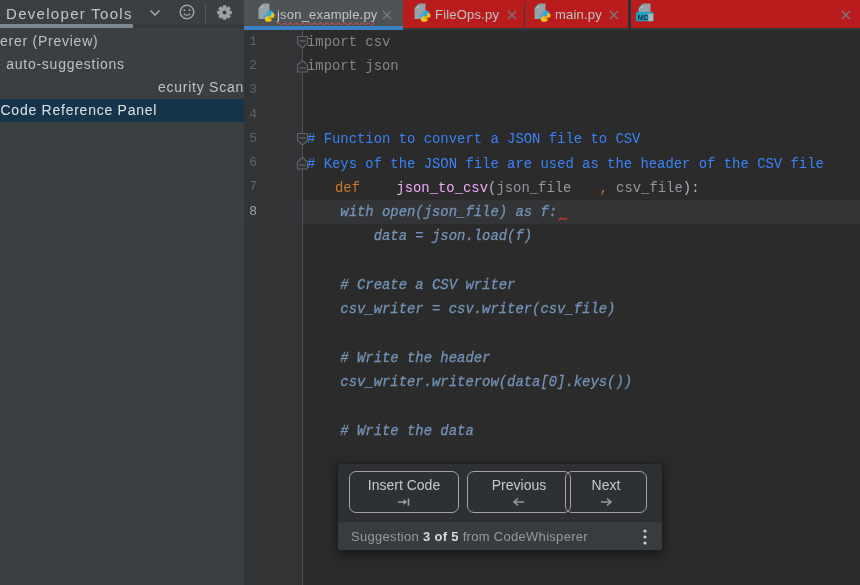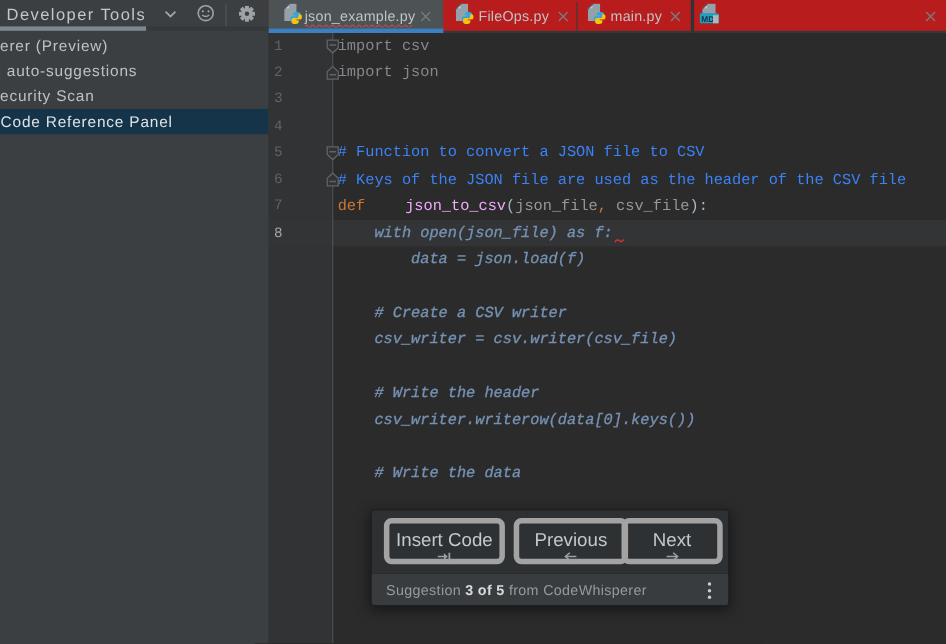--- a/index.html
+++ b/index.html
@@ -29,28 +29,28 @@
 
 
 #editor{left:244px;top:30px;width:616px;height:555px;background:#2b2b2b;}
 #gutter{left:0;top:0;width:58px;height:555px;background:#313335;}
 #gline{left:58px;top:0;width:1px;height:555px;background:#505456;}
 #caretrow{left:0;top:170.1px;width:616px;height:24.3px;background:#323436;}
 .lnum{width:13px;text-align:right;font-family:"Liberation Mono",monospace;font-size:13px;color:#606366;}
 .code{left:63px;white-space:pre;font-family:"Liberation Mono",monospace;font-size:13.9px;line-height:24.3px;color:#a9b7c6;}
 .gray{color:#85878a;}
 .com{color:#3b82f6;}
-.kw{color:#cc7832;}
+.kw{color:#cc7832;margin-left:28px;}
 .fn{color:#f0abfc;font-weight:normal;margin-left:28px;}
 .par{color:#94989d;}
 .ghost{color:#7591b4;font-style:italic;-webkit-text-stroke:0.3px #7591b4;}
 
 
 #popup{left:337px;top:463px;width:326px;height:88px;background:#2e3133;border:1px solid #1d1f20;border-radius:3px;box-shadow:0 3px 12px rgba(0,0,0,.5);}
-.pbtn{top:7px;height:42px;border:5px solid #a3a3a3;border-radius:7px;color:#c3c9cc;font-size:17px;text-align:center;}
+.pbtn{top:7px;height:42px;border:1px solid #a3a3a3;border-radius:7px;color:#c3c9cc;font-size:14px;text-align:center;}
 .pbtn .lab{position:absolute;left:0;right:0;top:5px;}
 .pbtn svg{position:absolute;left:50%;transform:translateX(-50%);top:24px;}
 #pstatus{left:0;top:57px;width:324px;height:29px;background:#393c3e;border-top:1px solid #2a2c2d;border-radius:0 0 3px 3px;}
 #pstxt{left:13px;top:0;height:29px;line-height:29px;font-size:13px;color:#959a9e;letter-spacing:0.3px;}
 #pstxt b{color:#d8dbdd;font-weight:bold;}
 </style>
 </head>
 <body>
 <div id="stage">
 
@@ -195,41 +195,41 @@
             <circle cx="0" cy="0" r="5.3"></circle>
             <circle cx="0" cy="0" r="2" fill="#3c3f41"></circle>
           </g>
         </g>
       </svg>
     </div>
     <div id="thumb" class="abs"></div>
     <div id="track" class="abs"></div>
     <div class="abs prow" style="top:30px;">erer (Preview)</div>
     <div class="abs prow" style="top:53px;"><span style="margin-left:-7px;">e</span> auto-suggestions</div>
-    <div class="abs prow" style="top:76px;">ecurity Scan</div>
+    <div class="abs prow" style="top:76px;text-align:right;">ecurity Scan</div>
     <div id="sel" class="abs prow"><span style="margin-left:0.5px;">Code Reference Panel</span></div>
   </div>
 
   <div id="popup" class="abs">
     <div class="abs pbtn" style="left:11px;width:110px;">
       <div class="lab">Insert Code</div>
       <svg width="16" height="12" viewBox="0 0 16 12">
         <line x1="2" y1="6" x2="10" y2="6" stroke="#9ba1a5" stroke-width="1.4"></line>
         <path d="M7.5 3 L11 6 L7.5 9 z" fill="#9ba1a5"></path>
         <line x1="12.5" y1="2.5" x2="12.5" y2="9.5" stroke="#9ba1a5" stroke-width="1.6"></line>
       </svg>
     </div>
     <div class="abs pbtn" style="left:129px;width:104px;">
       <div class="lab">Previous</div>
       <svg width="16" height="12" viewBox="0 0 16 12">
         <line x1="3.5" y1="6" x2="13" y2="6" stroke="#9ba1a5" stroke-width="1.4"></line>
         <path d="M7 2.5 L3 6 L7 9.5" stroke="#9ba1a5" stroke-width="1.4" fill="none"></path>
       </svg>
     </div>
-    <div class="abs pbtn" style="left:227px;width:92px;">
+    <div class="abs pbtn" style="left:227px;width:82px;">
       <div class="lab">Next</div>
       <svg width="16" height="12" viewBox="0 0 16 12">
         <line x1="3" y1="6" x2="12.5" y2="6" stroke="#9ba1a5" stroke-width="1.4"></line>
         <path d="M9 2.5 L13 6 L9 9.5" stroke="#9ba1a5" stroke-width="1.4" fill="none"></path>
       </svg>
     </div>
     <div id="pstatus" class="abs">
       <div id="pstxt" class="abs">Suggestion <b>3 of 5</b> from CodeWhisperer</div>
       <svg class="abs" style="left:305px;top:7px;" width="4" height="16" viewBox="0 0 4 16">
         <circle cx="2" cy="2" r="1.6" fill="#c8cdd0"></circle>

